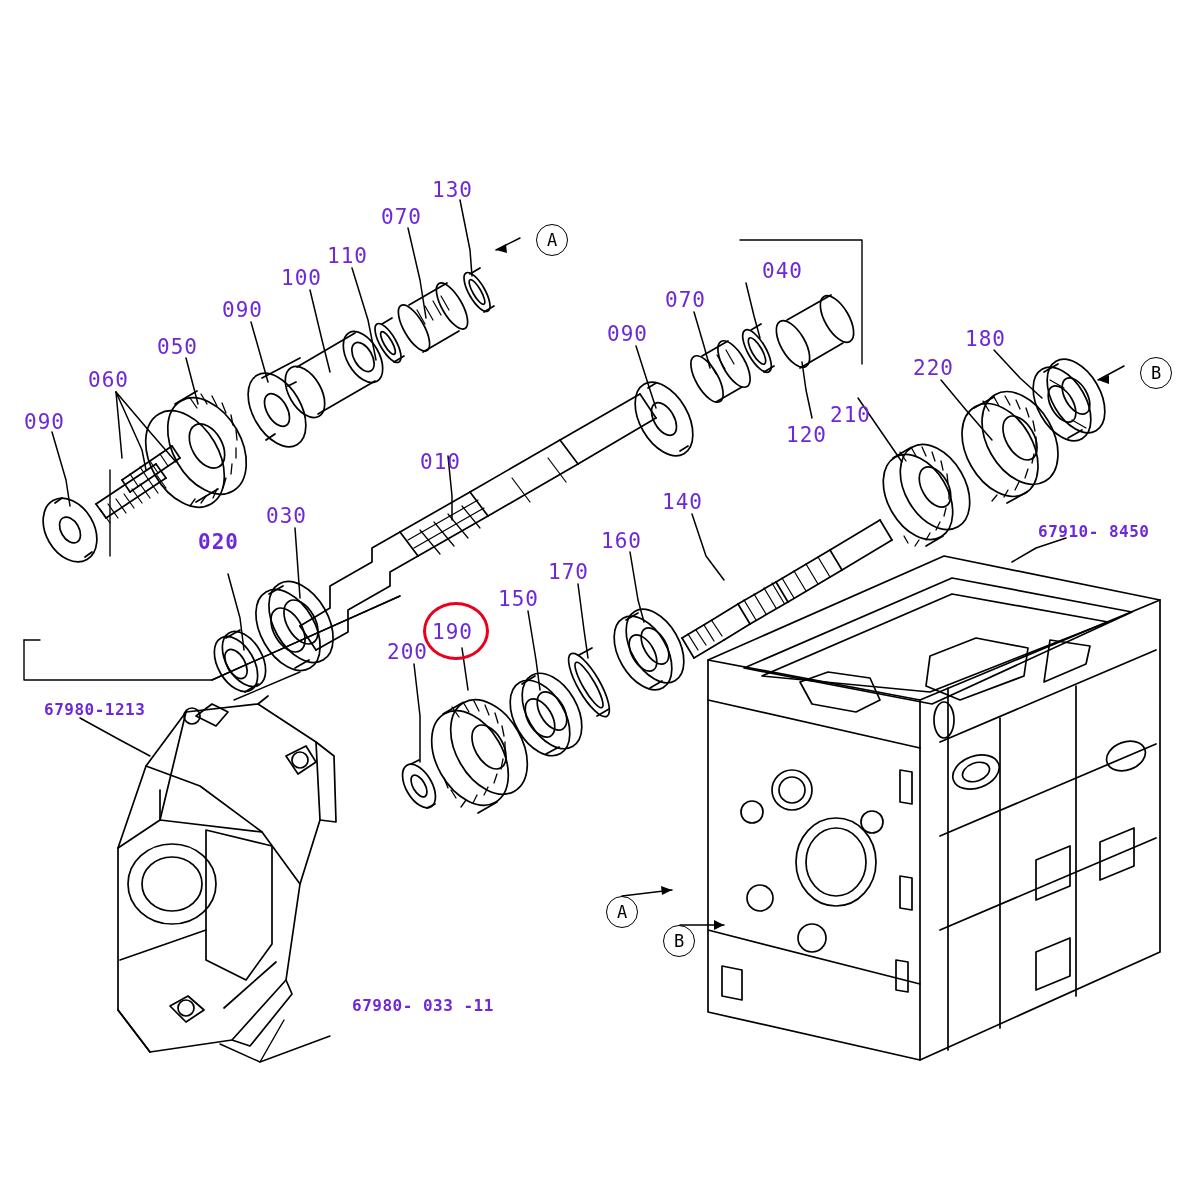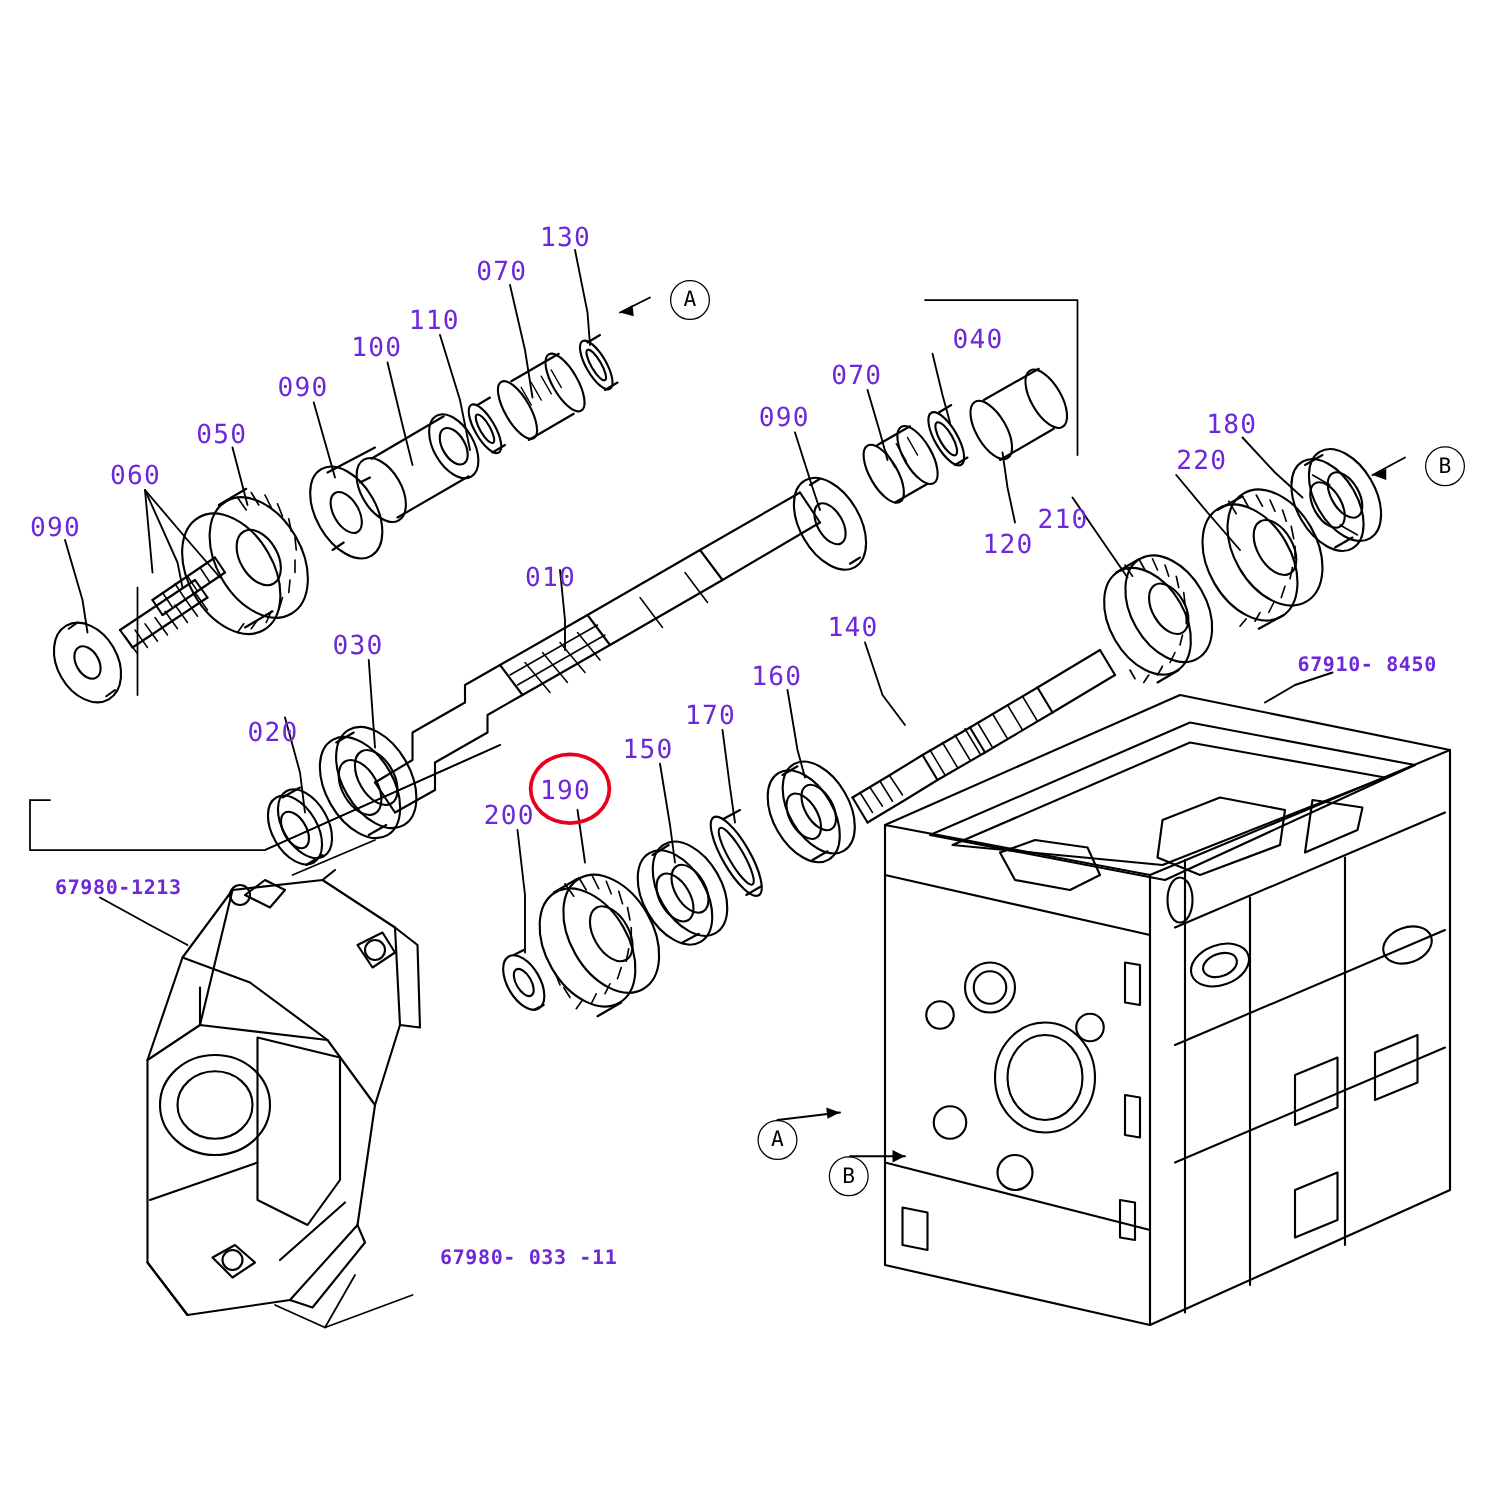--- a/index.html
+++ b/index.html
@@ -487,35 +487,35 @@
   <div class="hl" style="left:423px; top:602px; width:60px; height:52px;"></div>
 
   <div class="lbl" style="left:24px;  top:412px;">090</div>
   <div class="lbl" style="left:88px;  top:370px;">060</div>
   <div class="lbl" style="left:157px; top:337px;">050</div>
   <div class="lbl" style="left:222px; top:300px;">090</div>
   <div class="lbl" style="left:281px; top:268px;">100</div>
   <div class="lbl" style="left:327px; top:246px;text-align:right;">110</div>
   <div class="lbl" style="left:381px; top:207px;">070</div>
   <div class="lbl" style="left:432px; top:180px;">130</div>
-  <div class="lbl" style="left:198px; top:576px;">020</div>
+  <div class="lbl" style="left:198px; top:532px;font-weight:bold;">020</div>
   <div class="lbl" style="left:266px; top:506px;">030</div>
   <div class="lbl" style="left:420px; top:452px;">010</div>
   <div class="lbl" style="left:387px; top:642px;">200</div>
   <div class="lbl" style="left:432px; top:622px;">190</div>
   <div class="lbl" style="left:498px; top:589px;">150</div>
   <div class="lbl" style="left:548px; top:562px;">170</div>
   <div class="lbl" style="left:601px; top:531px;text-align:right;">160</div>
   <div class="lbl" style="left:662px; top:492px;">140</div>
   <div class="lbl" style="left:607px; top:324px;">090</div>
   <div class="lbl" style="left:665px; top:290px;">070</div>
   <div class="lbl" style="left:718px; top:261px;margin-left:44px;">040</div>
   <div class="lbl" style="left:786px; top:425px;">120</div>
   <div class="lbl" style="left:830px; top:405px;">210</div>
-  <div class="lbl" style="left:913px; top:358px;margin-left:28px;">220</div>
+  <div class="lbl" style="left:913px; top:358px;">220</div>
   <div class="lbl" style="left:965px; top:329px;">180</div>
 
   <div class="circ-lbl" style="left:536px;  top:224px;">A</div>
   <div class="circ-lbl" style="left:1140px; top:357px;">B</div>
   <div class="circ-lbl" style="left:606px;  top:896px;">A</div>
   <div class="circ-lbl" style="left:663px;  top:925px;">B</div>
 
   <div class="lbl small" style="left:1038px; top:524px;">67910- 8450</div>
   <div class="lbl small" style="left:44px;   top:702px;">67980-1213</div>
   <div class="lbl small" style="left:352px;  top:998px;">67980- 033 -11</div>

